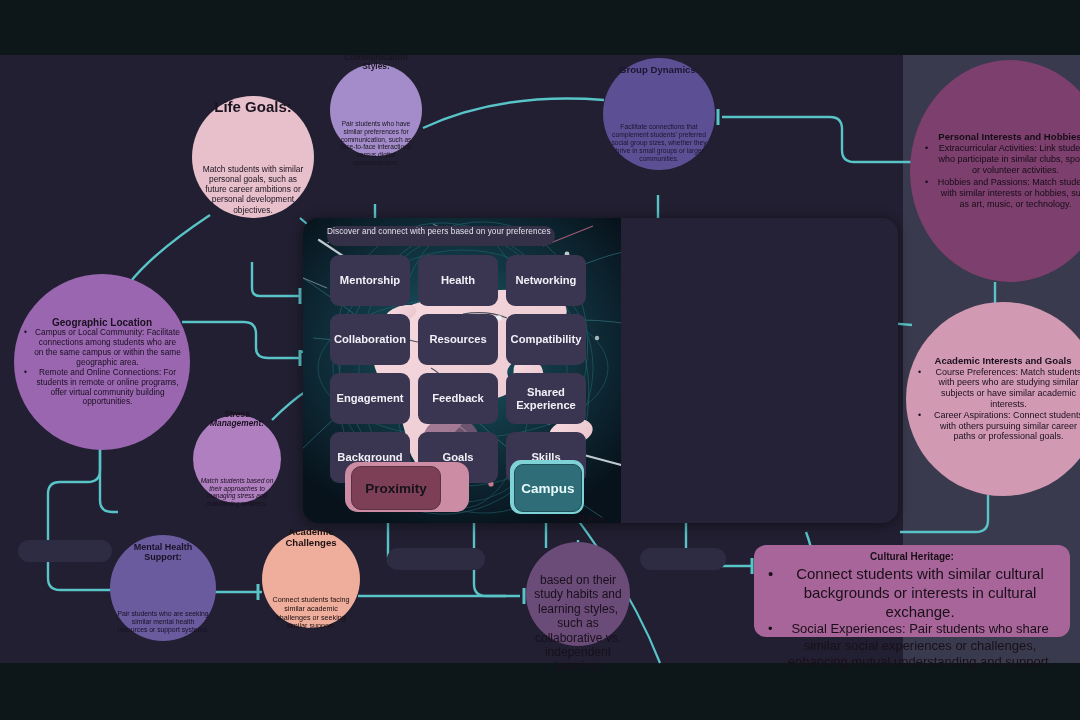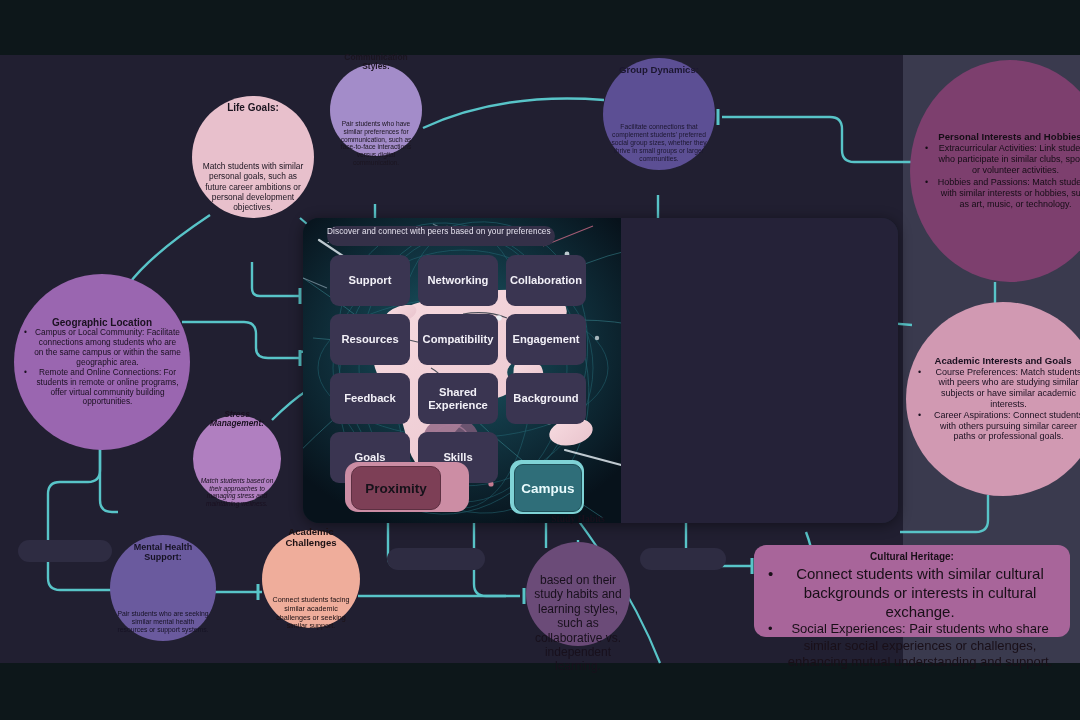--- a/index.html
+++ b/index.html
@@ -242,40 +242,41 @@
       </svg>
     </div>
     <div class="panel-right"></div>
   </div>
 
   <div class="hint-pill">
     <span>Discover and connect with peers based on your preferences .</span>
   </div>
 
   <div class="tile-grid">
-    <div class="tile">Support</div>
+    <div class="tile">Mentorship</div>
+    <div class="tile">Health</div>
     <div class="tile">Networking</div>
     <div class="tile">Collaboration</div>
     <div class="tile">Resources</div>
     <div class="tile">Compatibility</div>
     <div class="tile">Engagement</div>
     <div class="tile">Feedback</div>
     <div class="tile">Shared Experience</div>
     <div class="tile">Background</div>
     <div class="tile">Goals</div>
     <div class="tile">Skills</div>
   </div>
 
   <div class="chip-prox-bg"></div>
   <div class="chip-prox">Proximity</div>
   <div class="chip-campus-bg"></div>
   <div class="chip-campus">Campus</div>
 
   <div class="node" style="left:192px;top:96px;width:122px;height:122px;background:#e8c0cc;">
-    <div class="t" style="font-size:10px;">Life Goals:</div>
+    <div class="t" style="font-size:15px;">Life Goals:</div>
     <div class="b" style="font-size:8.4px;">Match students with similar personal goals, such as future career ambitions or personal development objectives.</div>
   </div>
 
   <div class="node" style="left:330px;top:64px;width:92px;height:92px;background:#a38cc9;">
     <div class="t" style="font-size:8.4px;">Communication Styles:</div>
     <div class="b" style="font-size:6.6px;">Pair students who have similar preferences for communication, such as face-to-face interactions versus digital communication.</div>
   </div>
 
   <div class="node" style="left:603px;top:58px;width:112px;height:112px;background:#5c4f94;color:#1c1730;">
     <div class="t" style="font-size:9.6px;">Group Dynamics:</div>

